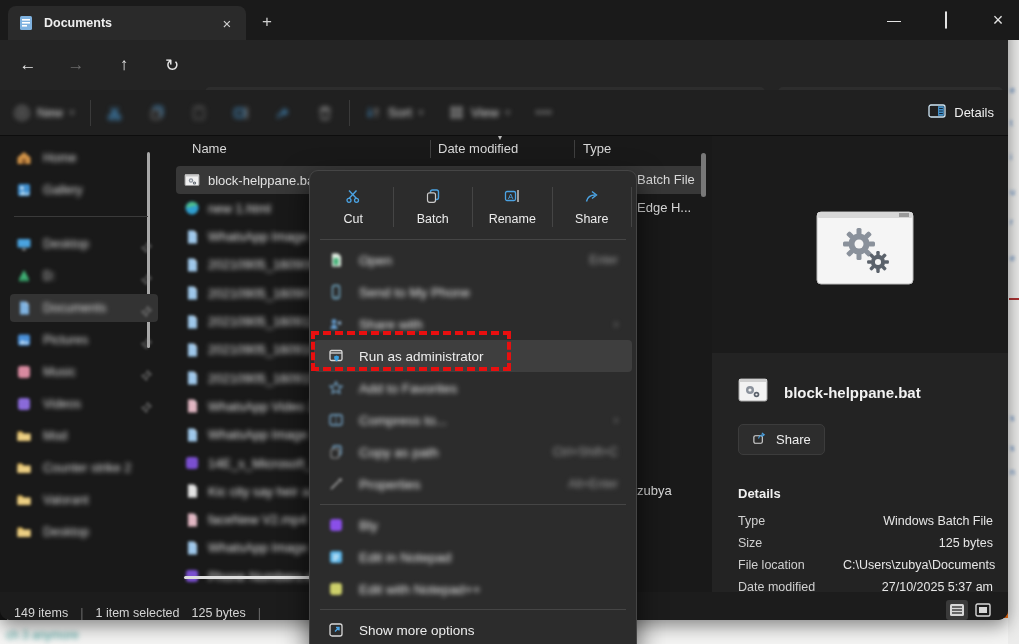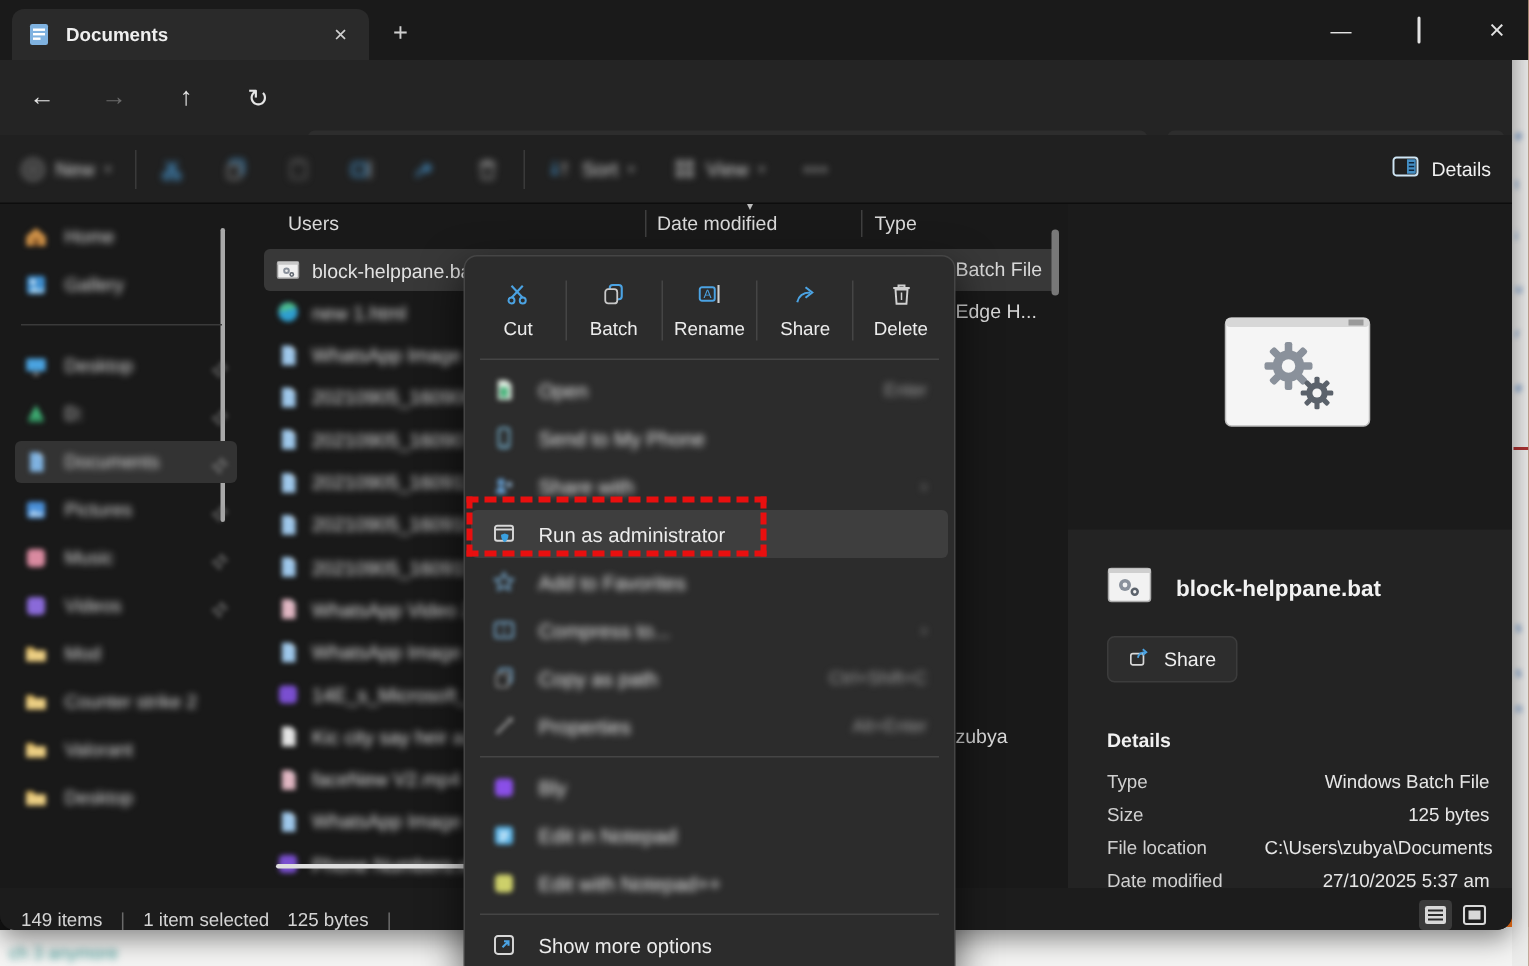--- a/index.html
+++ b/index.html
@@ -374,21 +374,21 @@
           <span class="sb-icon blur1"><svg viewBox="0 0 16 16" width="16" height="16">
               <path d="M1.5 3.5h4.5L7.5 5.5h7v7.5H1.5z" fill="#e3bd62"></path>
               <path d="M1.5 6h13v6.5h-13z" fill="#eccf84"></path>
             </svg></span>
           <span class="sb-label blur">Desktop</span>
         </div>
       </div>
 
   <div id="filelist">
     <div id="col-headers">
-      <span class="colh" style="left:24px;">Users</span>
+      <span class="colh" style="left:24px;">Name</span>
       <span class="colh" style="left:270px;">Date modified</span>
       <span id="sort-chev">▾</span>
       <span class="colh" style="left:415px;">Type</span>
       <span class="col-div" style="left:262px;"></span>
       <span class="col-div" style="left:406px;"></span>
     </div>
     <div id="rows">
           <div class="frow sel" style="top: 30px;">
             <span class="ficon"><svg viewBox="0 0 16 16" width="16" height="16">
                 <rect x="1" y="2.5" width="14" height="11" rx="1" fill="#f0f0f0" stroke="#999"></rect>
@@ -640,29 +640,20 @@
         </div>
         <span class="qa-div"></span>
         <div class="qa">
           <span><svg viewBox="0 0 16 16" width="16" height="16">
               <path d="M2.5 13.5C3.5 9 6.5 7 11 7" fill="none" stroke="#4ba3e3" stroke-width="1.4"></path>
               <path d="M8 3.5L12.5 7 8 10.5" fill="none" stroke="#4ba3e3" stroke-width="1.4"></path>
             </svg></span>
           <span>Share</span>
         </div>
         <span class="qa-div"></span>
-        <div class="qa">
-          <span><svg viewBox="0 0 16 16" width="16" height="16">
-              <path d="M4 5h8l-.7 9.5H4.7z" fill="none" stroke="#d0d0d0" stroke-width="1.3"></path>
-              <line x1="2.5" y1="4" x2="13.5" y2="4" stroke="#d0d0d0" stroke-width="1.3"></line>
-              <path d="M6 4V2.3h4V4" fill="none" stroke="#d0d0d0" stroke-width="1.3"></path>
-              <line x1="8" y1="7" x2="8" y2="12" stroke="#d0d0d0" stroke-width="1"></line>
-            </svg></span>
-          <span>Delete</span>
-        </div>
       </div>
   <div class="menu-sep"></div>
   <div id="menu-items">
         <div class="mitem">
           <span class="mi-icon blur1"><svg viewBox="0 0 16 16" width="16" height="16">
               <path d="M4 1.5h6l3 3V14.5H4z" fill="#e8f2e8"></path>
               <rect x="5.5" y="6" width="5" height="7" fill="#3fae74"></rect>
             </svg></span>
           <span class="mi-label blur">Open</span>
           <span class="mi-short blur">Enter</span>

